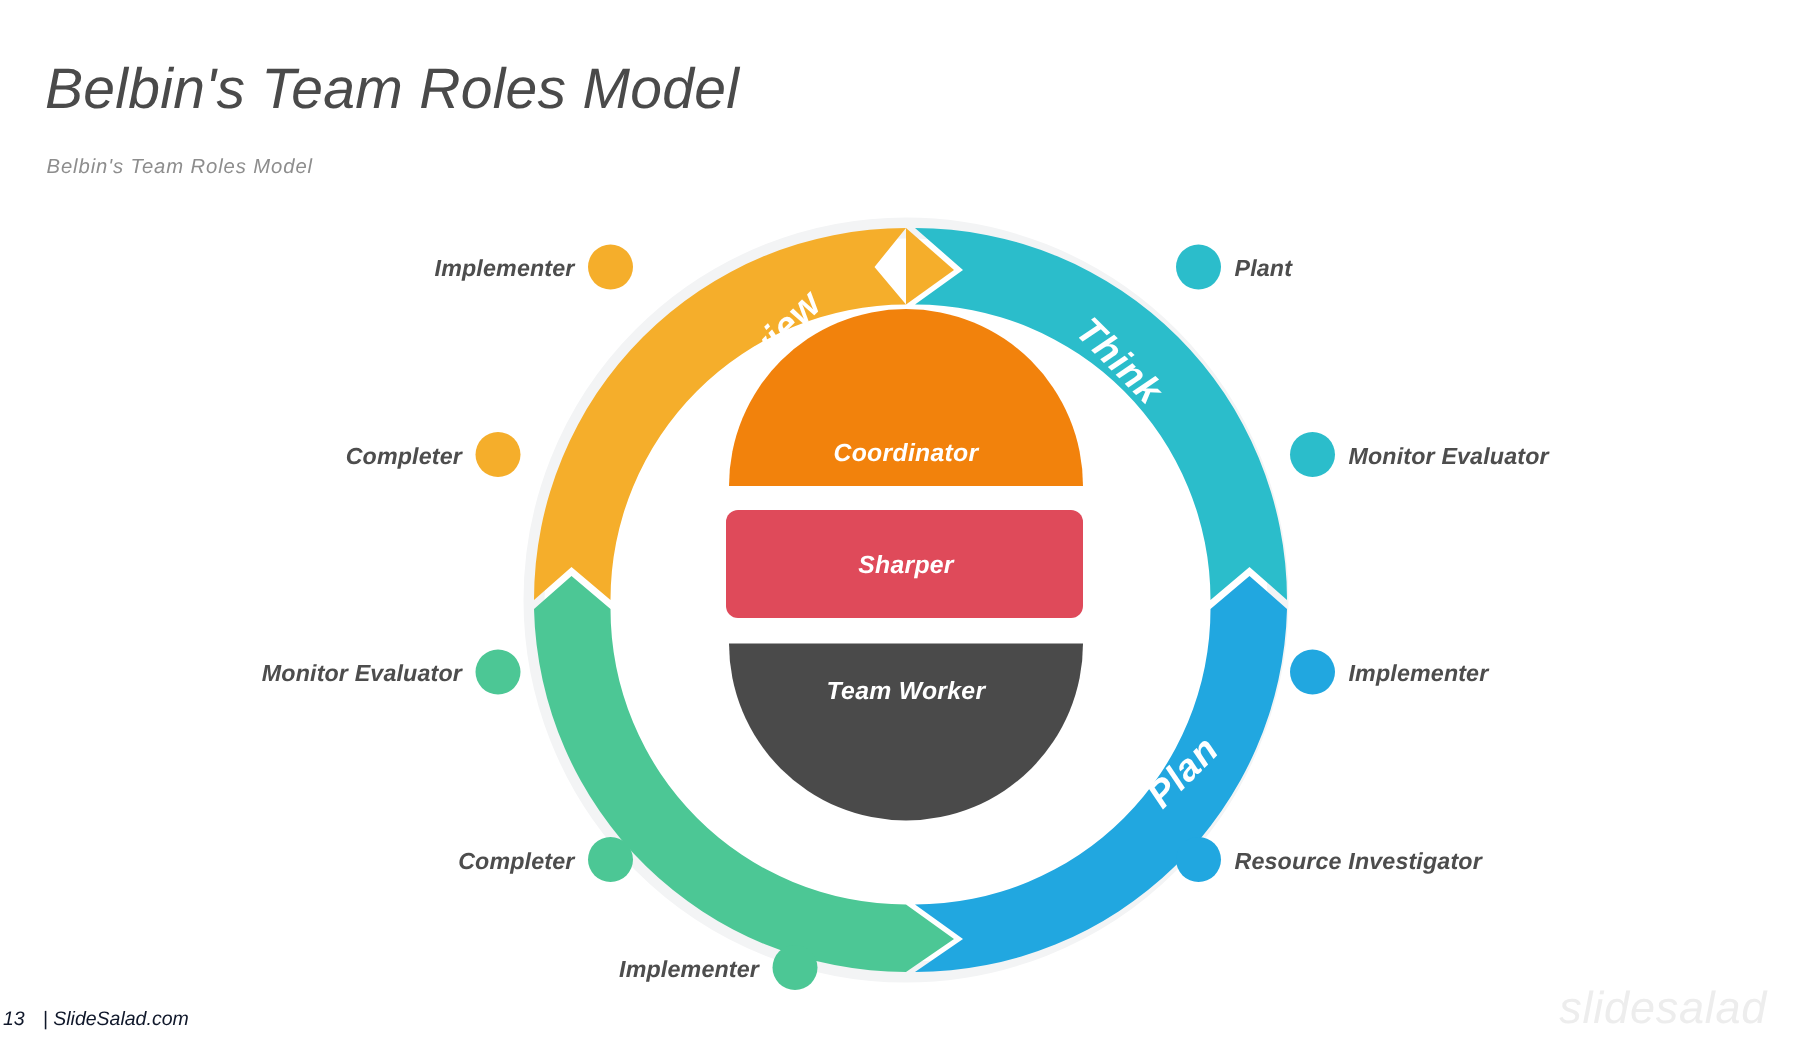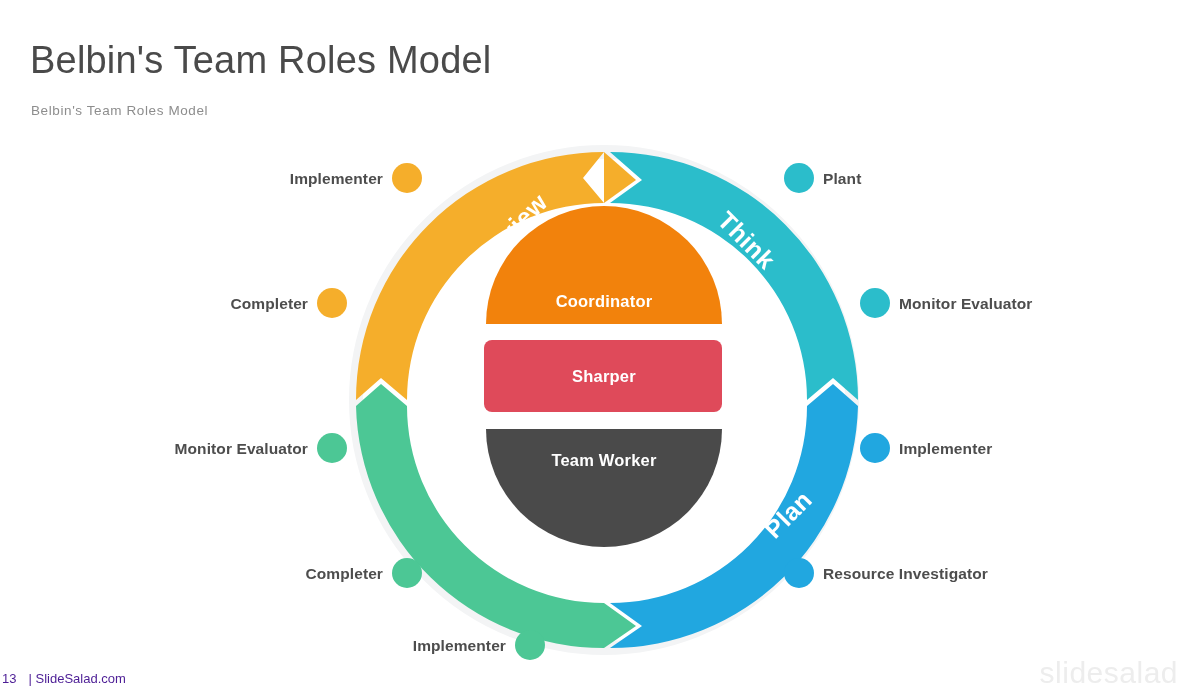--- a/index.html
+++ b/index.html
@@ -11,20 +11,21 @@
     height: 700px;
     background: #ffffff;
     font-family: "Liberation Sans", sans-serif;
     overflow: hidden;
     position: relative;
   }
   .slide {
     position: absolute;
     inset: 0;
     background: #ffffff;
+    font-style: italic;
   }
   .title {
     position: absolute;
     left: 30px;
     top: 40px;
     font-size: 38px;
     font-weight: 400;
     color: #4a4a4a;
     letter-spacing: 0.2px;
     line-height: 1.1;
@@ -74,21 +75,21 @@
     fill: #4d4d4d;
     letter-spacing: 0.1px;
   }
   .callout-text.right { text-anchor: start; }
   .callout-text.left  { text-anchor: end; }
   .footer-left {
     position: absolute;
     left: 2px;
     bottom: 14px;
     font-size: 13px;
-    color: #4c1d95;
+    color: #0f172a;
     font-family: "Liberation Sans", sans-serif;
     white-space: nowrap;
   }
   .footer-left .pagenum { margin-right: 12px; }
   .watermark {
     position: absolute;
     right: 22px;
     bottom: 10px;
     font-size: 30px;
     color: #ededed;

